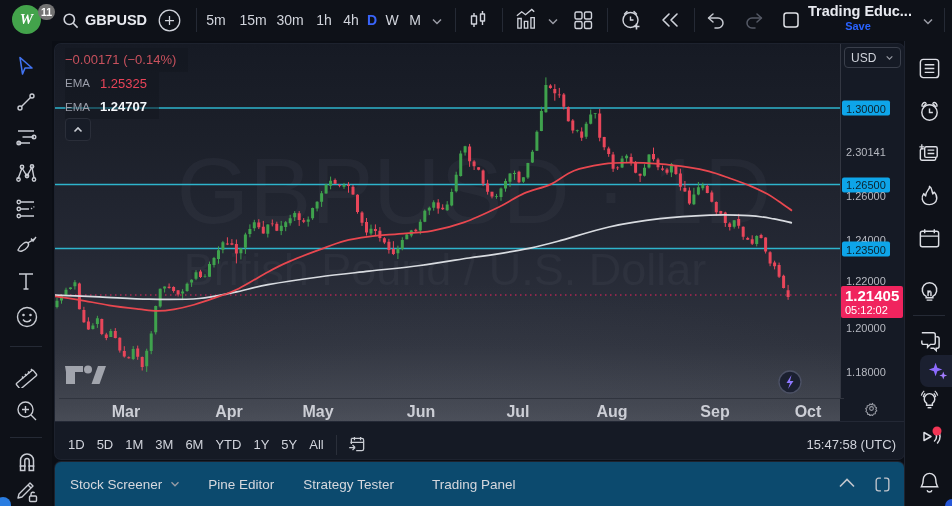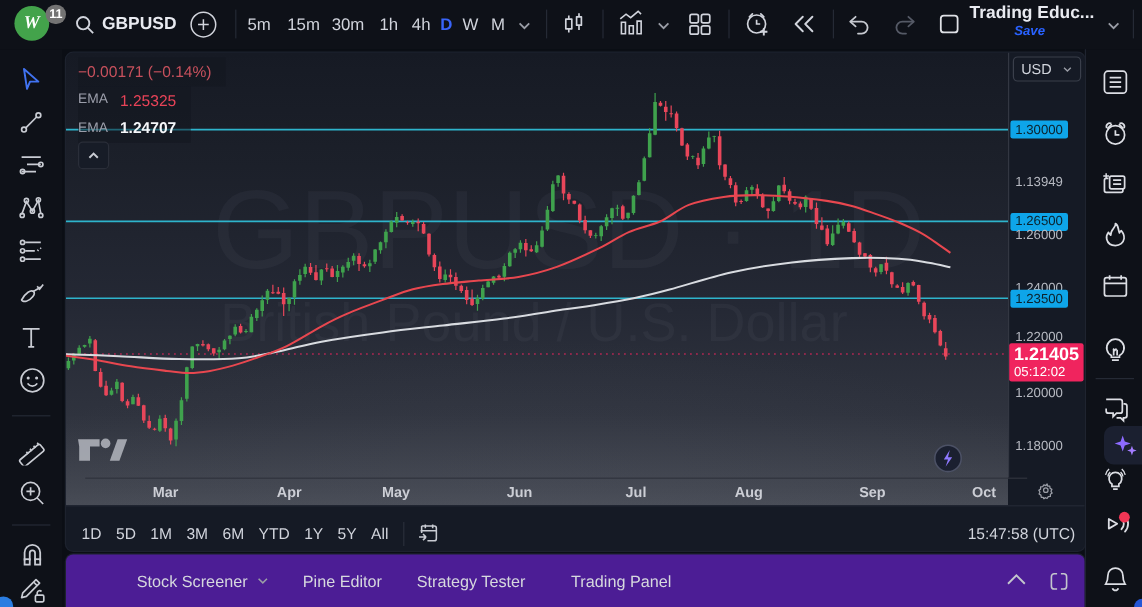--- a/index.html
+++ b/index.html
@@ -16,27 +16,27 @@
 
 #lrail { position:absolute; left:0; top:41px; width:52px; height:465px; background:#0e1118; }
 #lrail svg { position:absolute; left:14px; }
 .lsep { position:absolute; left:10px; width:32px; height:1px; background:#252a35; }
 
 #chartw { position:absolute; left:55px; top:44px; width:849px; height:415px; background:#151a25; border-radius:6px; box-shadow:0 0 0 1px #1d222e; }
 #pane { position:absolute; left:0; top:0; width:785px; height:377px; overflow:hidden; border-radius:6px 0 0 0; background:radial-gradient(ellipse 85% 55% at 50% 103%, rgba(95,99,112,0.18), rgba(95,99,112,0) 72%),linear-gradient(180deg,#161a24 0%,#1c202a 25%,#242834 55%,#2f333e 80%,#41454f 96%,#474b55 100%); }
 #paxis { position:absolute; left:785px; top:0; width:64px; height:354px; border-left:1px solid #333742; font-size:11px; color:#b6b9c1; }
 .plab { position:absolute; left:5px; transform:translateY(-50%); }
 .plab.cy { left:1px; background:#0ea5e9; color:#0c222c; padding:1.5px 4px 1.5px 4px; border-radius:2px; font-weight:400; }
-#tband { position:absolute; left:16px; top:354px; width:785px; height:23px; border-top:1px solid #30343e; font-size:12px; font-weight:bold; color:#ccced5; }
+#tband { position:absolute; left:4px; top:354px; width:785px; height:23px; border-top:1px solid #30343e; font-size:16px; font-weight:bold; color:#ccced5; }
 .tlab { position:absolute; top:4px; transform:translateX(-50%); }
 #tcorner { position:absolute; left:785px; top:354px; width:64px; height:23px; }
 #btool { position:absolute; left:0; top:377px; width:849px; height:38px; border-top:1px solid #232835; display:flex; align-items:center; font-size:13px; color:#d1d4dc; padding-left:7px; padding-top:8px; }
 .rbtn { padding:0 6px; }
 
-#footer { position:absolute; left:55px; top:462px; width:849px; height:44px; background:#4c1d95; border-radius:6px 6px 0 0; display:flex; align-items:center; font-size:13.5px; color:#d6d8de; box-shadow:0 0 0 1px #1d222e;padding-left:44px; }
+#footer { position:absolute; left:55px; top:462px; width:849px; height:44px; background:#0c4a6e; border-radius:6px 6px 0 0; display:flex; align-items:center; font-size:13.5px; color:#d6d8de; box-shadow:0 0 0 1px #1d222e; }
 
 #rrail { position:absolute; left:904px; top:41px; width:48px; height:465px; background:#0e1118; border-left:1px solid #1f2430; }
 #rrail svg { position:absolute; left:12px; }
 .rsep { position:absolute; left:8px; width:32px; height:1px; background:#252a35; }
 
 #legend { position:absolute; left:10px; top:4px; font-size:13px; }
 #legend .row { height:23.5px; display:flex; align-items:center; background:rgba(17,21,30,0.5); width:max-content; padding-right:12px; }
 #collapse { position:absolute; left:10px; top:74px; width:26px; height:23px; border:1px solid #2a2e39; background:#171c27; border-radius:4px; display:flex; align-items:center; justify-content:center; }
 </style>
 </head>
@@ -103,21 +103,21 @@
     </svg>
   <svg class="habs" style="left:742px;top:8px" width="24" height="24" viewBox="0 0 24 24" fill="none" stroke="#555a66" stroke-width="1.5">
       <path d="M19 10h-9a5 5 0 0 0 0 10h3" stroke-linecap="round"></path>
       <path d="M15 6l4.5 4L15 14" stroke-linejoin="round" stroke-linecap="round"></path>
     </svg>
   <svg class="habs" style="left:780px;top:9px" width="22" height="22" viewBox="0 0 22 22" fill="none" stroke="#dfe1e6" stroke-width="1.5">
       <rect x="4" y="4" width="14" height="14" rx="2.5"></rect>
     </svg>
   <div class="habs" style="left:808px;top:5px;width:100px;line-height:13px;text-align:center;">
     <div style="font-size:14.5px;font-weight:bold;color:#e8eaf0;white-space:nowrap;">Trading Educ...</div>
-    <div style="font-size:11px;color:#2962ff;font-weight:bold;margin-top:2px;font-style:italic;">Save</div>
+    <div style="font-size:11px;color:#2962ff;font-weight:bold;margin-top:2px;">Save</div>
   </div>
   <svg class="habs" style="left:920px;top:13px" width="16" height="16" viewBox="0 0 16 16" fill="none" stroke="#9a9da6" stroke-width="1.5">
       <path d="M4 6.5l4 4 4-4"></path>
     </svg>
   <div class="hsep habs" style="left:944px;top:8px"></div>
 </div>
 
 <div id="lrail">
   <svg style="top:13px" width="24" height="24" viewBox="0 0 24 24" fill="none" stroke="#4173f1" stroke-width="1.6">
       <path d="M6 3.5l12 10.5h-7l-2.5 6z" stroke-linejoin="round"></path>
@@ -224,21 +224,21 @@
         <svg width="12" height="12" viewBox="0 0 12 12" fill="none" stroke="#c9ccd3" stroke-width="1.6">
           <path d="M2.5 7.5L6 4l3.5 3.5"></path>
         </svg>
       </div>
   </div>
   <div id="paxis">
     <div style="position:absolute;left:3px;top:3px;width:57px;height:21px;border:1px solid #3a3f4b;border-radius:4px;display:flex;align-items:center;justify-content:space-between;padding:0 6px;color:#d1d4dc;font-size:12px;">USD <svg width="9" height="9" viewBox="0 0 16 16" fill="none" stroke="#9a9da6" stroke-width="2">
           <path d="M3 6l5 5 5-5"></path>
         </svg></div>
     <div class="plab cy" style="top:64px">1.30000</div>
-    <div class="plab" style="top:108px">1.13949</div>
+    <div class="plab" style="top:108px">2.30141</div>
     <div class="plab cy" style="top:140.5px">1.26500</div>
     <div class="plab" style="top:152px">1.26000</div>
     <div class="plab" style="top:196px">1.24000</div>
     <div class="plab cy" style="top:205px">1.23500</div>
     <div class="plab" style="top:237px">1.22000</div>
     <div style="position:absolute;left:0;top:242px;width:62px;background:#f0245e;color:#fff;border-radius:2px;padding:1px 0 2px 4px;">
       <div style="font-weight:bold;font-size:15px;">1.21405</div>
       <div style="font-size:11px;">05:12:02</div>
     </div>
     <div class="plab" style="top:284px">1.20000</div>

